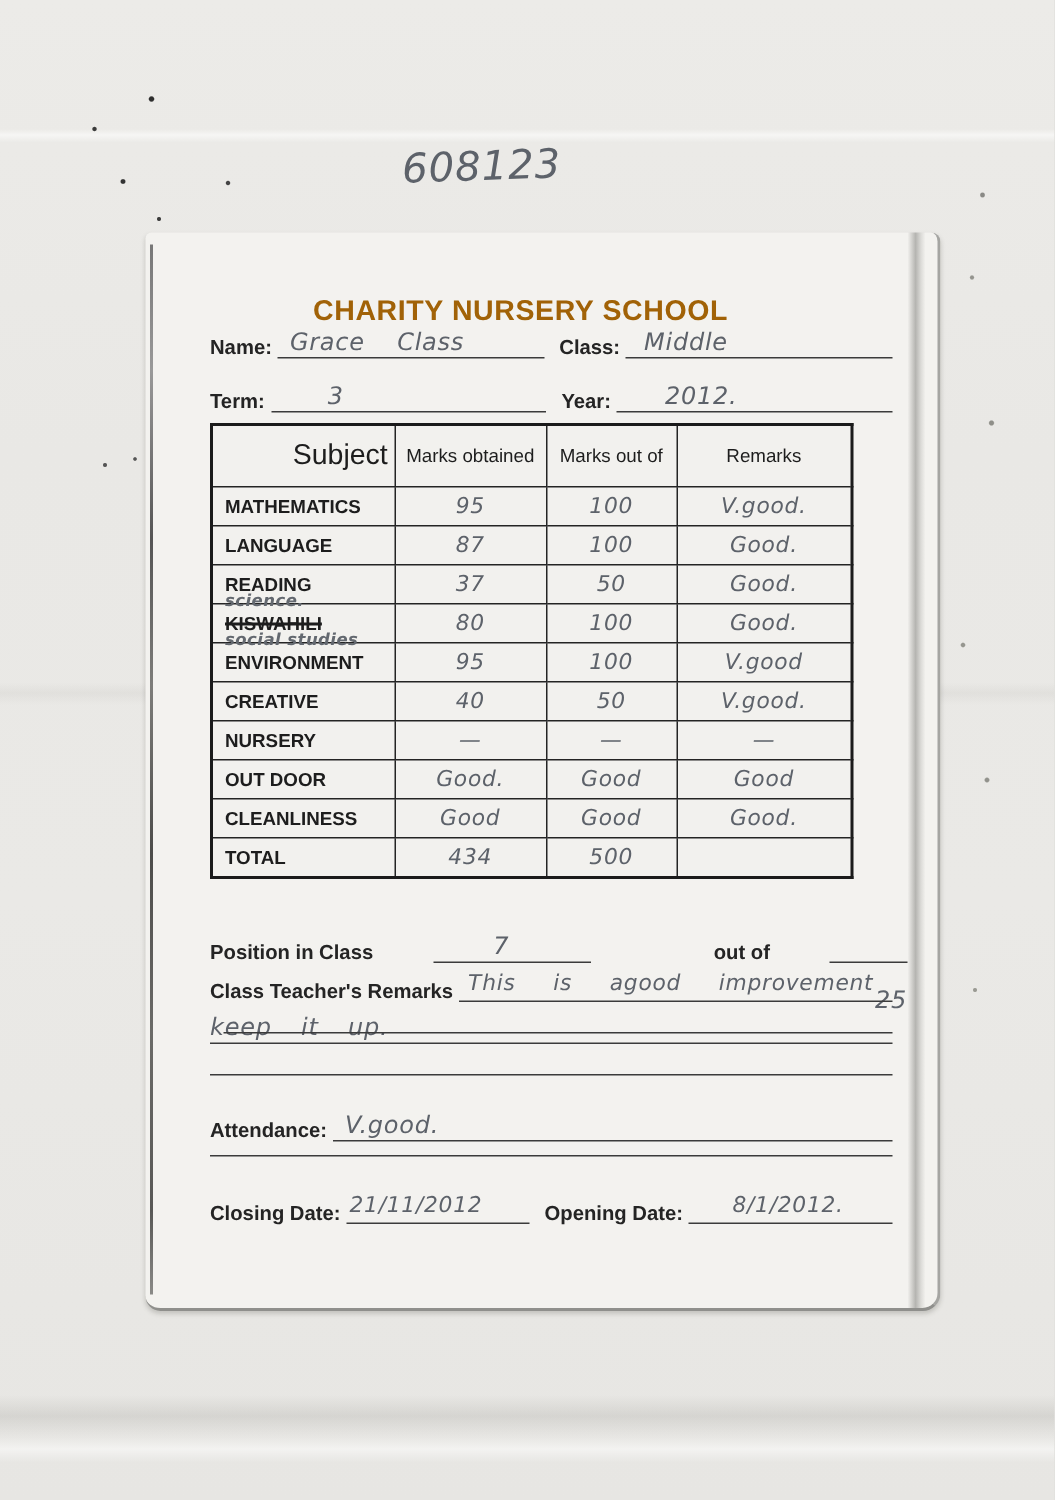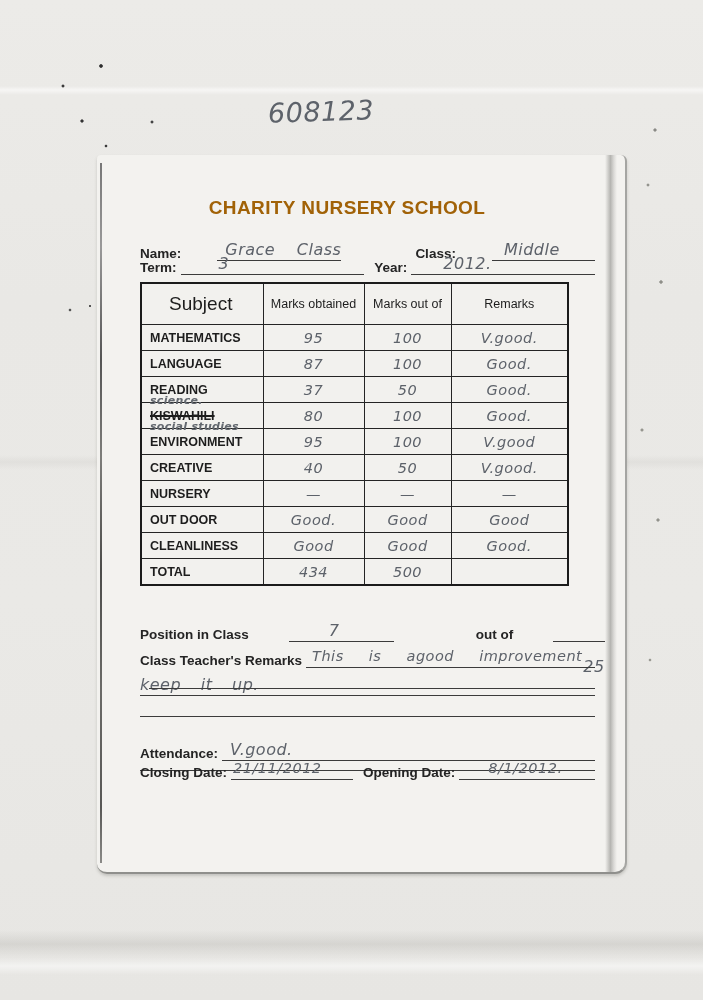--- a/index.html
+++ b/index.html
@@ -46,28 +46,28 @@
   .edge-right{
     position:absolute;right:8px;top:0;width:12px;height:100%;
     background:linear-gradient(90deg,rgba(140,140,136,0) 0%,rgba(130,130,126,.55) 45%,rgba(150,150,146,.25) 75%,rgba(160,160,156,0) 100%);
   }
   .title{position:absolute;top:42px;left:40px;width:420px;margin:0;text-align:center;
     font-size:19px;font-weight:bold;letter-spacing:.4px;color:#a16207;}
   .row{position:absolute;left:43px;right:30px;display:flex;align-items:flex-end;height:20px;}
   .lbl{font-size:13.5px;font-weight:600;color:#242424;white-space:nowrap;padding-right:4px;}
   .fill{flex:1;border-bottom:1.6px solid #3b3b3b;height:100%;white-space:nowrap;overflow:visible;}
   .fill .hw{font-size:16px;display:inline-block;}
-  .row-name{top:86px;gap:32px;}
+  .row-name{top:64px;}
   .row-term{top:100px;}
   .gap{flex:0 0 10px;border-bottom:none;}
   table{position:absolute;left:43px;top:127px;border-collapse:collapse;table-layout:fixed;
     width:427px;border:2.5px solid #1b1b1b;background:#f2f1ee;}
   th,td{border:1.6px solid #242424;padding:0 4px;overflow:visible;}
   th{height:40px;font-weight:normal;font-size:12.5px;color:#1d1d1d;}
-  th.h-subject{text-align:center;font-size:19px;padding-left:1px;}
+  th.h-subject{text-align:right;font-size:19px;padding-left:1px;}
   td{height:25px;}
   td.sub{font-size:12.5px;font-weight:700;color:#1d1d1d;padding-left:8px;position:relative;}
   td.c{text-align:center;}
   td.c.hw{font-size:14.5px;}
   .struck{text-decoration:line-through;text-decoration-thickness:2px;}
   .annotation{position:absolute;top:-9px;left:8px;font-size:11px;letter-spacing:.3px;
     font-family:"DejaVu Sans",sans-serif;font-style:italic;color:#63686f;white-space:nowrap;}
   .row-position{top:467px;gap:36px;}
   .fill-pos1{flex:0 0 105px;}
   .fill-pos1 .hw{padding-left:40px;}
@@ -76,21 +76,21 @@
   .fill-remarks .hw{padding-left:6px;font-size:14.5px;word-spacing:20px;}
   .row-keepup{top:521px;}
   .fill-keepup{border-bottom:1.6px solid #3b3b3b;}
   .fill-keepup .hw{font-size:16px;word-spacing:14px;}
   .ruled{position:absolute;left:43px;right:30px;border-bottom:1.6px solid #3b3b3b;}
   .ruled-a{top:533px;left:52px;}
   .ruled-b{top:561px;}
   .row-attendance{top:586px;}
   .fill-att .hw{padding-left:8px;}
   .ruled-c{top:615px;}
-  .row-dates{top:605px;justify-content:center;}
+  .row-dates{top:641px;justify-content:center;}
   .fill-close{flex:0 0 122px;}
   .fill-close .hw{padding-left:2px;font-size:14.5px;}
   .fill-open .hw{padding-left:6px;font-size:14.5px;margin-left:23px;}
 </style>
 </head>
 <body>
 
 <div class="scan">
 
   <div class="scan-code hw">608123</div>

